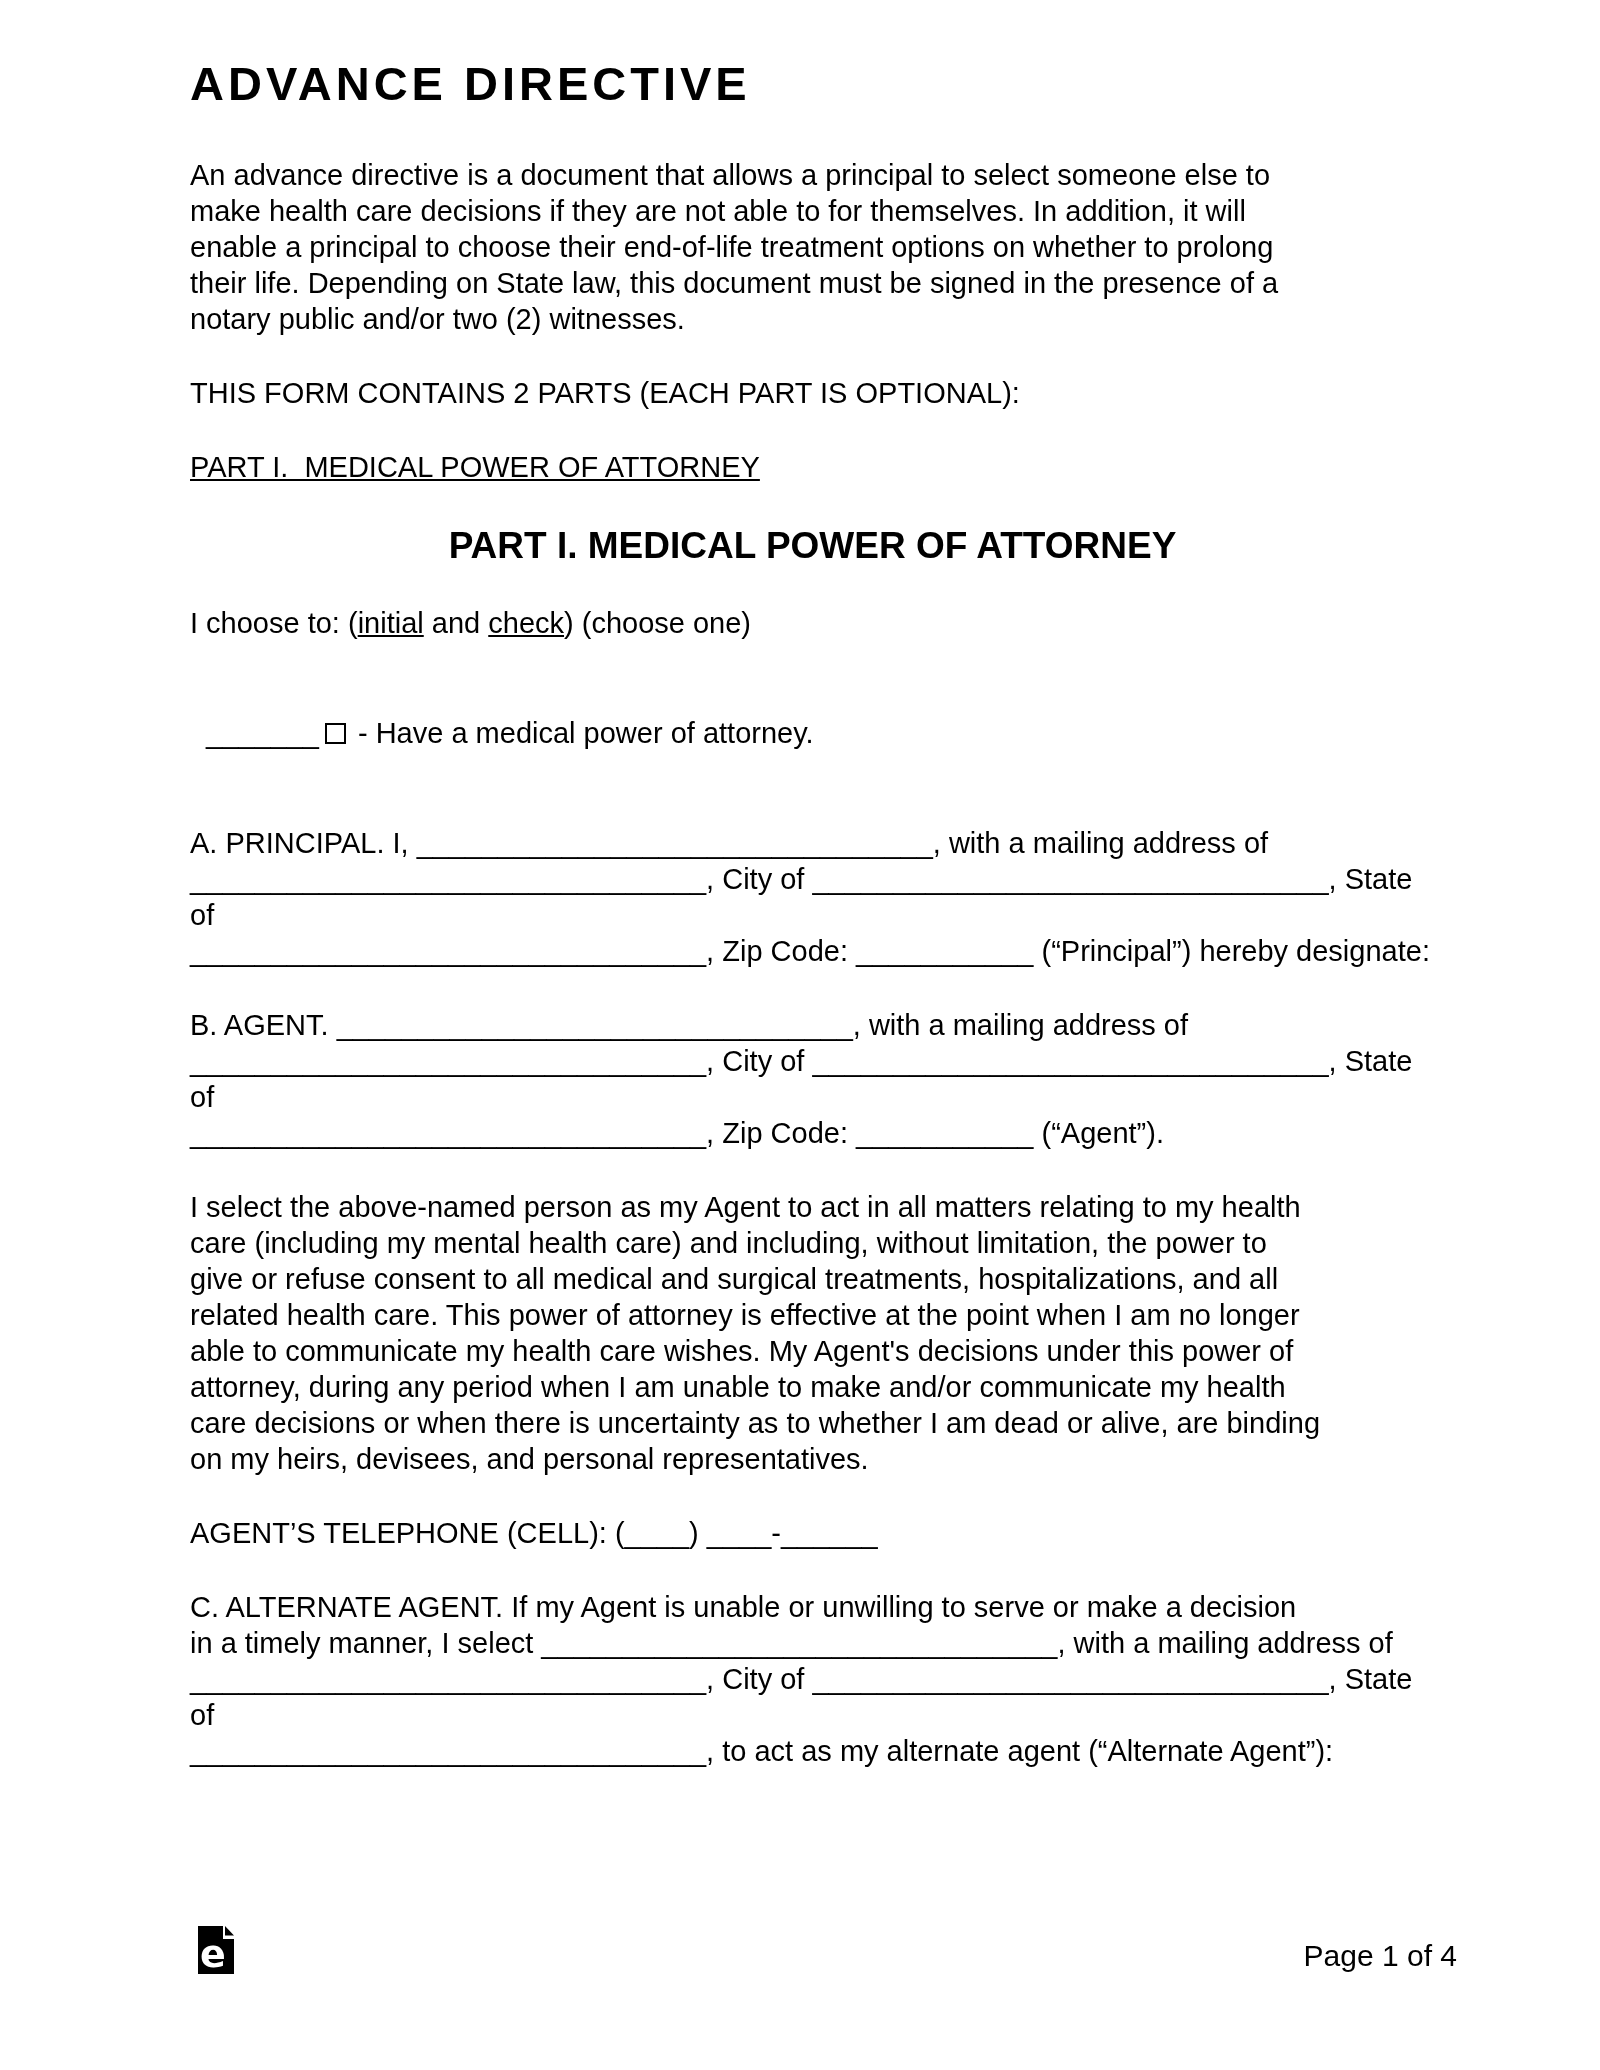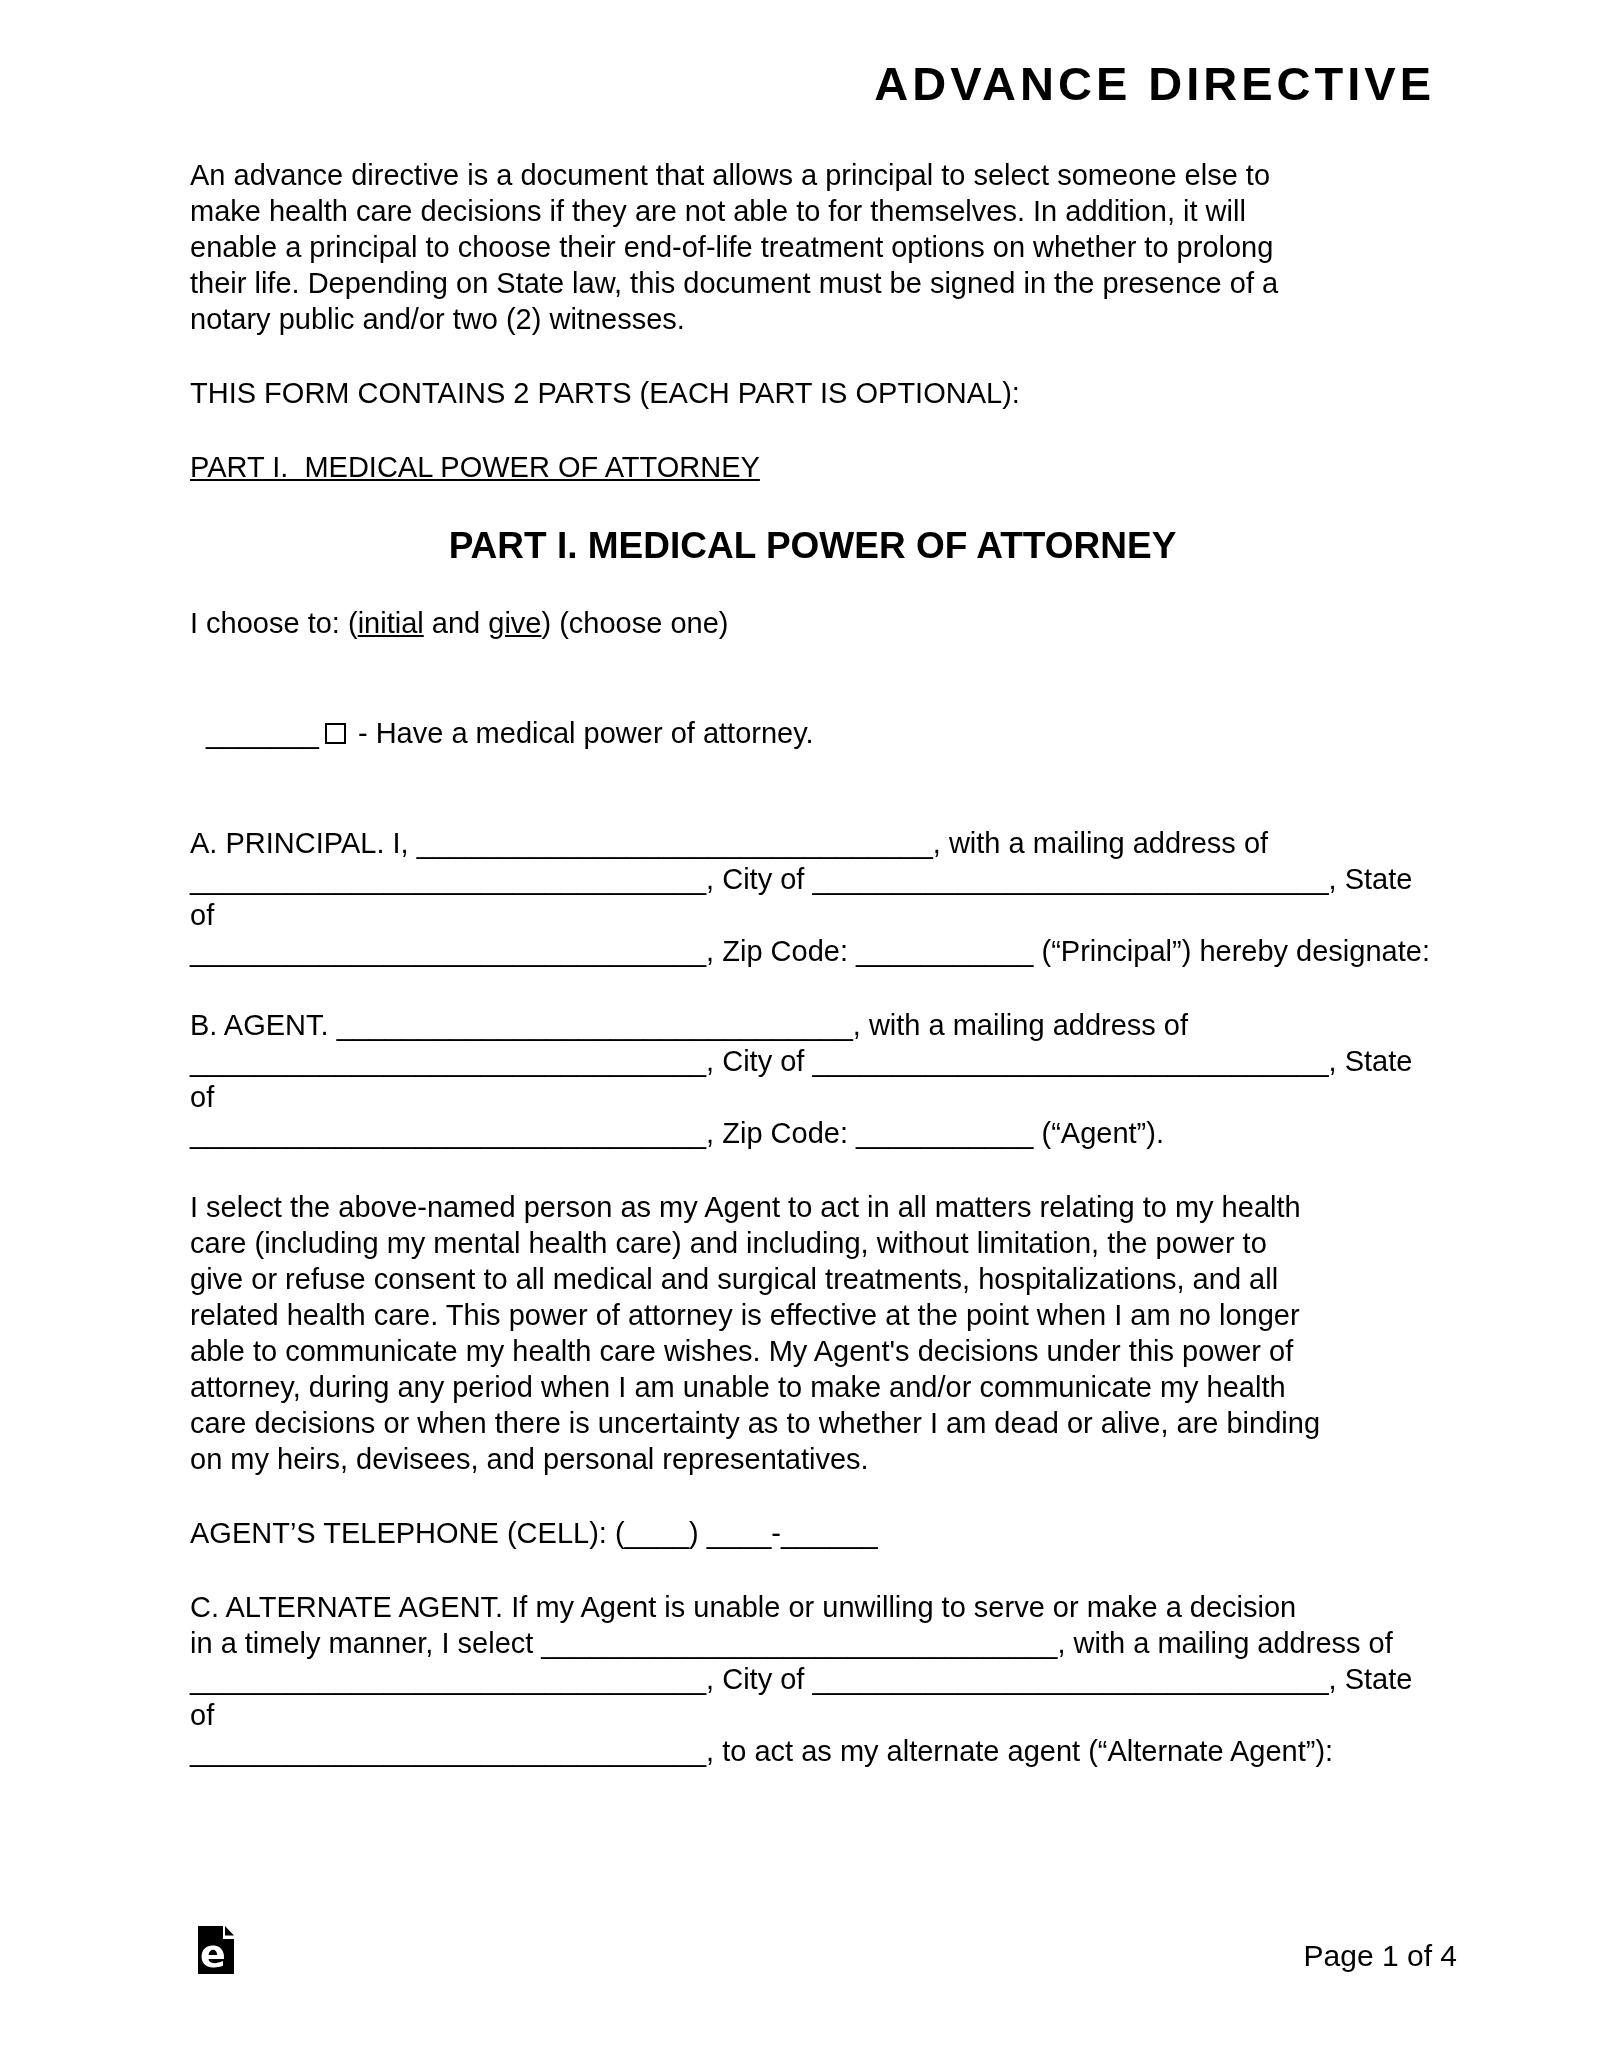--- a/index.html
+++ b/index.html
@@ -16,21 +16,21 @@
     padding: 58px 165px 0 190px;
     font-size: 29px;
     line-height: 36px;
     overflow: hidden;
   }
   h1.doc-title {
     font-size: 47px;
     line-height: 52px;
     letter-spacing: 4px;
     font-weight: bold;
-    text-align: right;
+    text-align: left;
     margin: 0 0 47px 0;
     white-space: nowrap;
   }
   h2.part-heading {
     font-size: 37px;
     line-height: 46px;
     font-weight: bold;
     text-align: center;
     margin: 0 0 36px 0;
     white-space: nowrap;
@@ -77,21 +77,21 @@
 notary public and/or two (2) witnesses.</p>
 
   <p class="para"><b>THIS FORM CONTAINS 2 PARTS</b><span> (EACH PART IS OPTIONAL):</span></p>
 
   <p class="para"><u>PART I.&nbsp; MEDICAL POWER OF ATTORNEY</u></p>
 
 
   <h2 class="part-heading">PART I. MEDICAL POWER OF ATTORNEY</h2>
 
 
-  <p class="para"><span>I choose to: (</span><u>initial</u><span> and </span><u>give</u><span>) (choose one)</span></p>
+  <p class="para"><span>I choose to: (</span><u>initial</u><span> and </span><u>check</u><span>) (choose one)</span></p>
 
   <div class="para">
     <div class="optline"><span class="blank">_______</span><span class="checkbox"></span><span> - Have a medical power of attorney.</span></div>
   </div>
 
   <p class="para"><b>A. PRINCIPAL</b><span>. I, ________________________________, with a mailing address of
 ________________________________, City of ________________________________, State of
 ________________________________, Zip Code: ___________ (“Principal”) hereby designate:</span></p>
 
   <p class="para"><b>B. AGENT</b><span>. ________________________________, with a mailing address of

